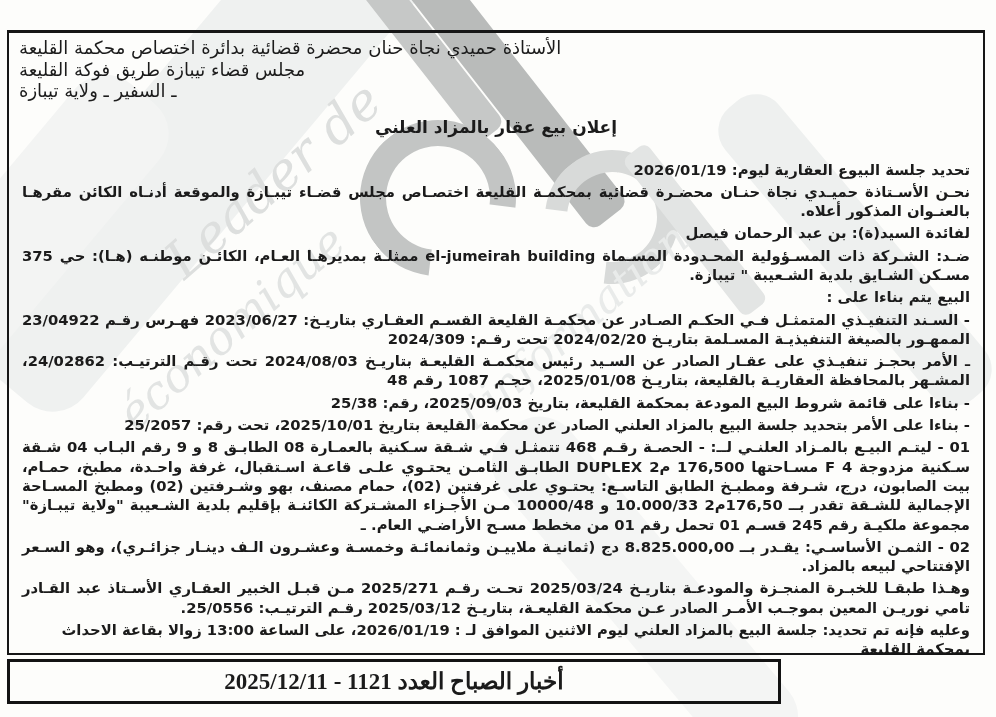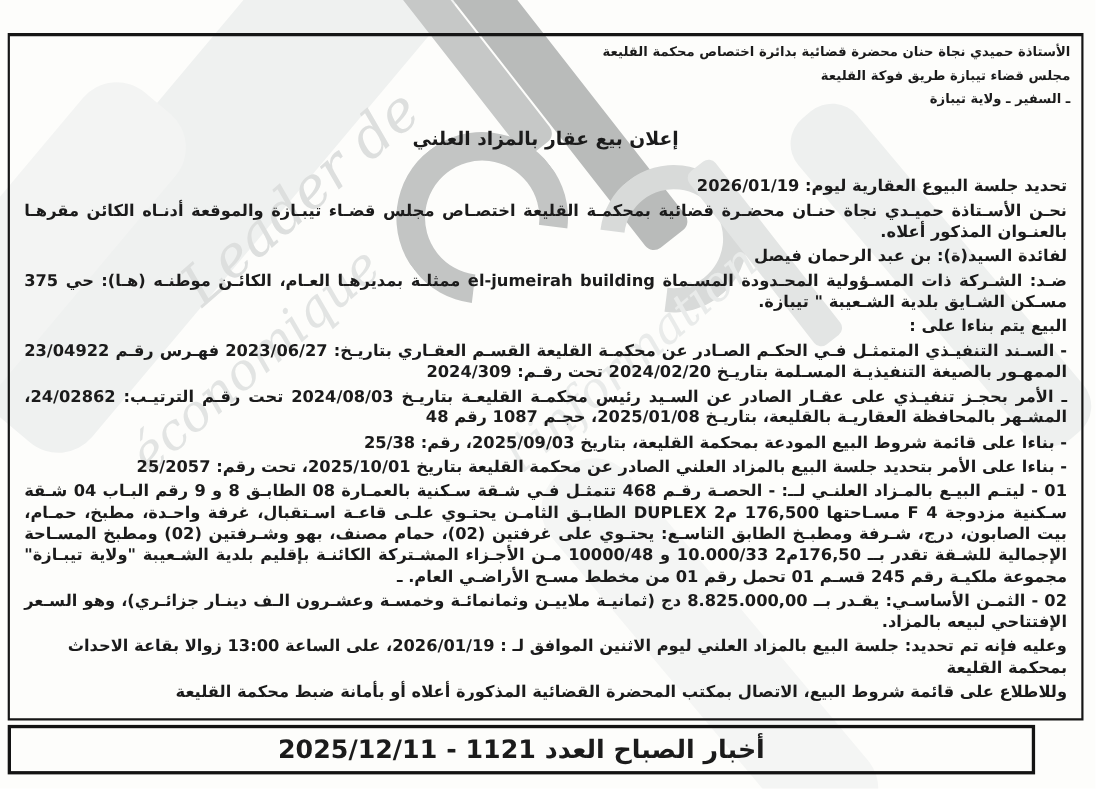--- a/index.html
+++ b/index.html
@@ -19,31 +19,31 @@
   .wm-ring-2{left:545px;top:150px;width:90px;height:90px;border:22px solid #d8dad9;border-radius:50%;border-left-color:transparent;transform:rotate(-38deg);}
   .wm-bar-3{left:680px;top:130px;width:30px;height:200px;background:#e3e5e4;transform:rotate(-38deg);border-radius:8px;}
   .wm-text{font-family:"DejaVu Serif",serif;font-style:italic;white-space:nowrap;direction:ltr;}
   .wm-t1{left:140px;top:150px;font-size:52px;color:#dddfde;transform:rotate(-41deg);}
   .wm-t2{left:430px;top:300px;font-size:44px;color:#e9ebea;transform:rotate(-41deg);}
   .wm-t3{left:90px;top:300px;font-size:46px;color:#e2e4e3;transform:rotate(-41deg);}
 
   
   .frame{position:absolute;z-index:1;left:7px;top:30px;width:978px;height:625px;border:2px solid #161616;border-top-width:3px;box-sizing:border-box;padding:4px 10px 0 10px;overflow:hidden;background:transparent;}
 
-  .hdr{text-align:right;font-weight:700;font-size:12px;line-height:21.5px;}
+  .hdr{text-align:left;font-weight:400;font-size:18px;line-height:21.5px;}
   .title{text-align:center;font-weight:700;font-size:17px;line-height:20px;margin:15px 0 23px 0;}
 
   .bodytxt{font-weight:700;font-size:14.8px;line-height:19.3px;margin-top:8px;}
   .bodytxt p{margin:3px;}
   .p-right{text-align:right;}
   .p-just{text-align:justify;}
   .p-center{}
 
   
-  .footer{position:absolute;z-index:1;left:7px;top:659px;width:934px;height:45px;border:3px solid #131313;box-sizing:border-box;display:flex;align-items:center;justify-content:center;background:transparent;}
+  .footer{position:absolute;z-index:1;left:7px;top:659px;width:774px;height:45px;border:3px solid #131313;box-sizing:border-box;display:flex;align-items:center;justify-content:center;background:transparent;font-family:Liberation Serif, serif;}
   .footer span{font-weight:700;font-size:23px;}
 </style>
 </head>
 <body>
 
 <div class="page">
 
   <div class="wm">
     <div class="wm-band-a"></div>
     <div class="wm-band-b"></div>
@@ -74,20 +74,21 @@
       <p class="p-just">نحـن الأسـتاذة حميـدي نجاة حنـان محضـرة قضائية بمحكمـة القليعة اختصـاص مجلس قضـاء تيبـازة والموقعة أدنـاه الكائن مقرهـا بالعنـوان المذكور أعلاه.</p>
       <p class="p-right">لفائدة السيد(ة): بن عبد الرحمان فيصل</p>
       <p class="p-just">ضـد: الشـركة ذات المسـؤولية المحـدودة المسـماة el-jumeirah building ممثلـة بمديرهـا العـام، الكائـن موطنـه (هـا): حي 375 مسـكن الشـايق بلدية الشـعيبة " تيبازة.</p>
       <p class="p-right">البيع يتم بناءا على :</p>
       <p class="p-just">- السـند التنفيـذي المتمثـل فـي الحكـم الصـادر عن محكمـة القليعة القسـم العقـاري بتاريـخ: 2023/06/27 فهـرس رقـم 23/04922 الممهـور بالصيغة التنفيذيـة المسـلمة بتاريـخ 2024/02/20 تحت رقـم: 2024/309</p>
       <p class="p-just">ـ الأمر بحجـز تنفيـذي على عقـار الصادر عن السـيد رئيس محكمـة القليعـة بتاريـخ 2024/08/03 تحت رقـم الترتيـب: 24/02862، المشـهر بالمحافظة العقاريـة بالقليعة، بتاريـخ 2025/01/08، حجـم 1087 رقم 48</p>
       <p class="p-right">- بناءا على قائمة شروط البيع المودعة بمحكمة القليعة، بتاريخ 2025/09/03، رقم: 25/38</p>
       <p class="p-right">- بناءا على الأمر بتحديد جلسة البيع بالمزاد العلني الصادر عن محكمة القليعة بتاريخ 2025/10/01، تحت رقم: 25/2057</p>
       <p class="p-just">01 - ليتـم البيـع بالمـزاد العلنـي لــ: - الحصـة رقـم 468 تتمثـل فـي شـقة سـكنية بالعمـارة 08 الطابـق 8 و 9 رقم البـاب 04 شـقة سـكنية مزدوجة F 4 مسـاحتها 176,500 م2 DUPLEX الطابـق الثامـن يحتـوي علـى قاعـة اسـتقبال، غرفة واحـدة، مطبخ، حمـام، بيت الصابون، درج، شـرفة ومطبـخ الطابق التاسـع: يحتـوي على غرفتين (02)، حمام مصنف، بهو وشـرفتين (02) ومطبخ المسـاحة الإجمالية للشـقة تقدر بــ 176,50م2 10.000/33 و 10000/48 مـن الأجـزاء المشـتركة الكائنـة بإقليم بلدية الشـعيبة "ولاية تيبـازة" مجموعة ملكيـة رقم 245 قسـم 01 تحمل رقم 01 من مخطط مسـح الأراضـي العام. ـ</p>
       <p class="p-just">02 - الثمـن الأساسـي: يقـدر بــ 8.825.000,00 دج (ثمانيـة ملاييـن وثمانمائـة وخمسـة وعشـرون الـف دينـار جزائـري)، وهو السـعر الإفتتاحي لبيعه بالمزاد.</p>
+      <p class="p-just">وهـذا طبقـا للخبـرة المنجـزة والمودعـة بتاريـخ 2025/03/24 تحـت رقـم 2025/271 مـن قبـل الخبير العقـاري الأسـتاذ عبد القـادر تامي نوريـن المعين بموجـب الأمـر الصادر عـن محكمة القليعـة، بتاريـخ 2025/03/12 رقـم الترتيـب: 25/0556.</p>
       <p class="p-center">وعليه فإنه تم تحديد: جلسة البيع بالمزاد العلني ليوم الاثنين الموافق لـ : 2026/01/19، على الساعة 13:00 زوالا بقاعة الاحداث بمحكمة القليعة</p>
       <p class="p-center">وللاطلاع على قائمة شروط البيع، الاتصال بمكتب المحضرة القضائية المذكورة أعلاه أو بأمانة ضبط محكمة القليعة</p>
     </div>
 
   </div>
 
   <div class="footer">
     <span>أخبار الصباح العدد 1121 - 2025/12/11</span>
   </div>
 

